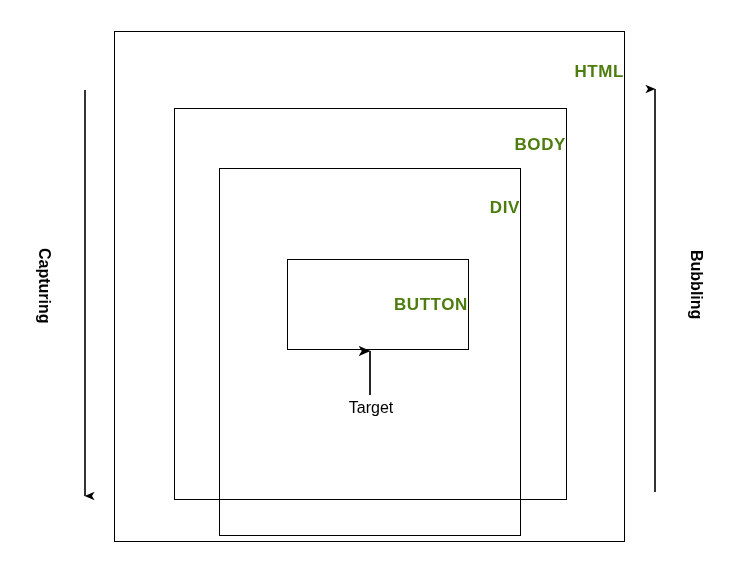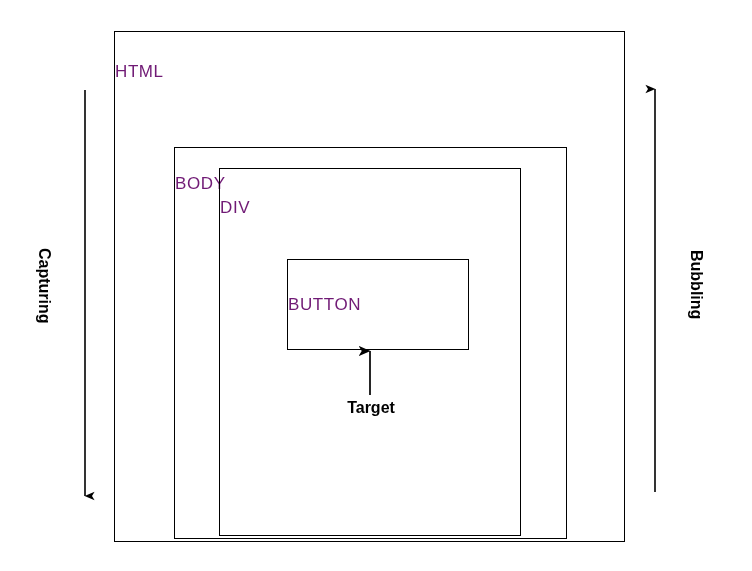--- a/index.html
+++ b/index.html
@@ -21,42 +21,41 @@
   .box {
     position: absolute;
     border: 1.6px solid #000000;
     background: transparent;
     box-sizing: border-box;
   }
   .box-label {
     position: absolute;
     left: 0;
     right: 0;
-    text-align: left;
-    font-weight: normal;
-    color: #701a75;
+    text-align: right;
+    font-weight: bold;
+    color: #4d7c0f;
     letter-spacing: 0.6px;
     white-space: nowrap;
   }
   #html-box {
     left: 114px;
     top: 31px;
     width: 511px;
     height: 511px;
   }
   #html-box > .box-label {
     top: 30px;
     font-size: 17px;
   }
   #body-box {
     left: 174px;
     top: 108px;
     width: 393px;
     height: 392px;
-    margin-top: 39px;
   }
   #body-box > .box-label {
     top: 26px;
     font-size: 17px;
   }
   #div-box {
     left: 219px;
     top: 168px;
     width: 302px;
     height: 368px;
@@ -84,21 +83,21 @@
     height: 571px;
     pointer-events: none;
   }
   .target-label {
     position: absolute;
     left: 316px;
     top: 399px;
     width: 110px;
     text-align: center;
     font-size: 16px;
-    font-weight: bold;
+    font-weight: normal;
     color: #000000;
     white-space: nowrap;
   }
   .side-label {
     position: absolute;
     font-size: 16px;
     font-weight: bold;
     color: #000000;
     white-space: nowrap;
     transform-origin: 0 0;

